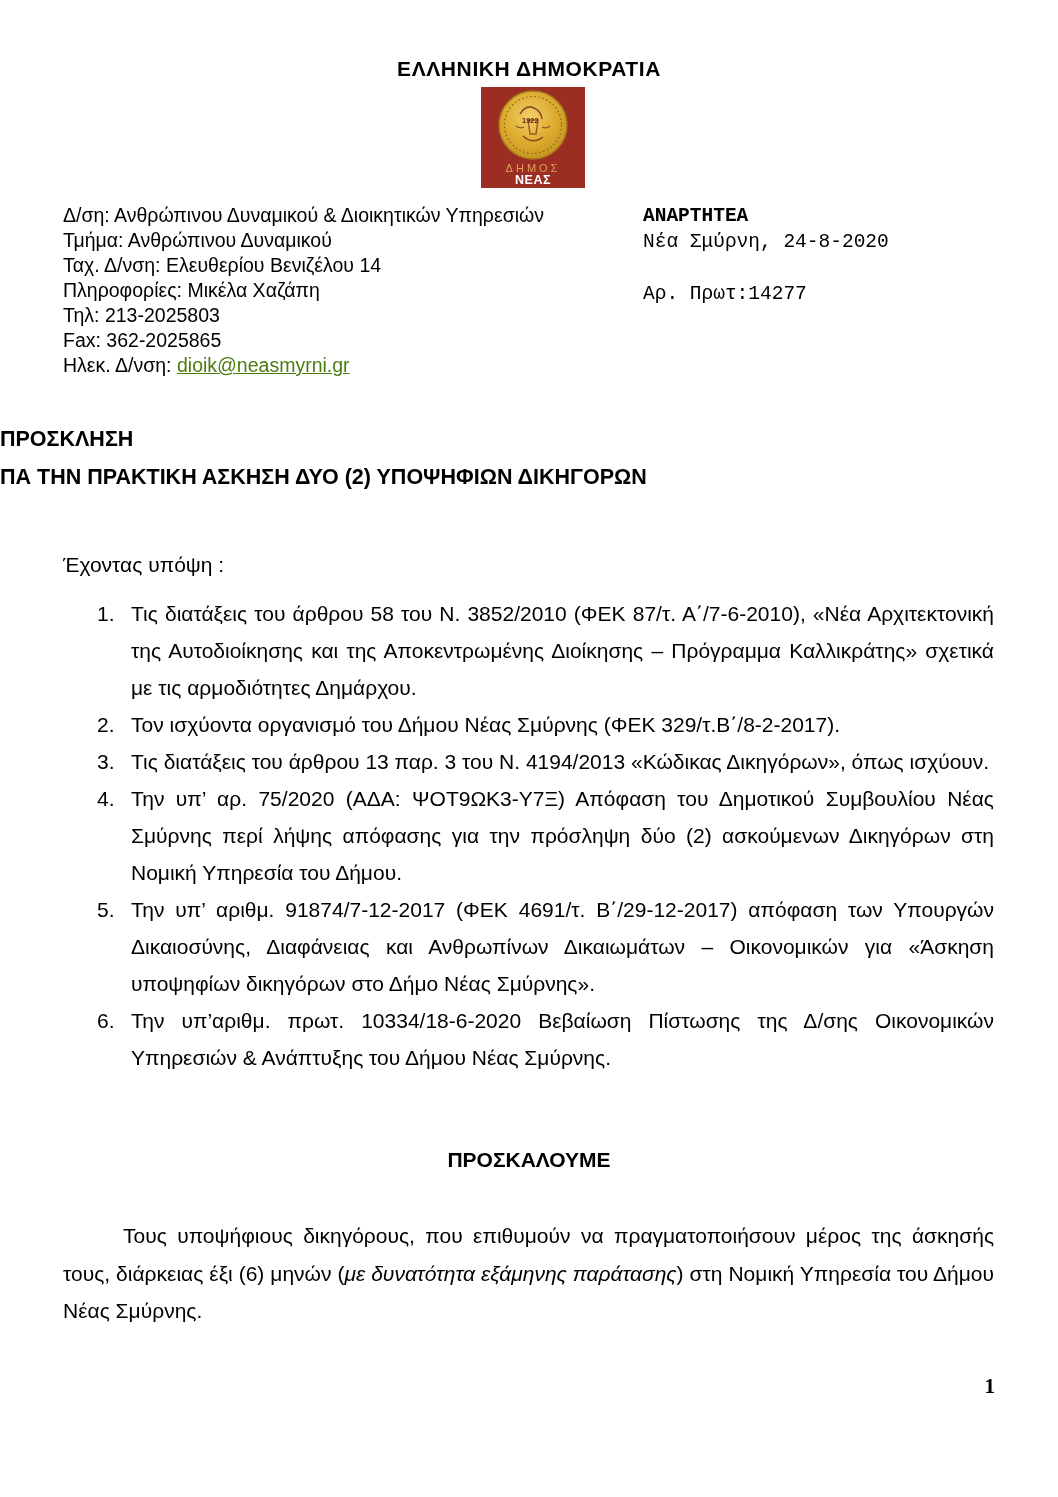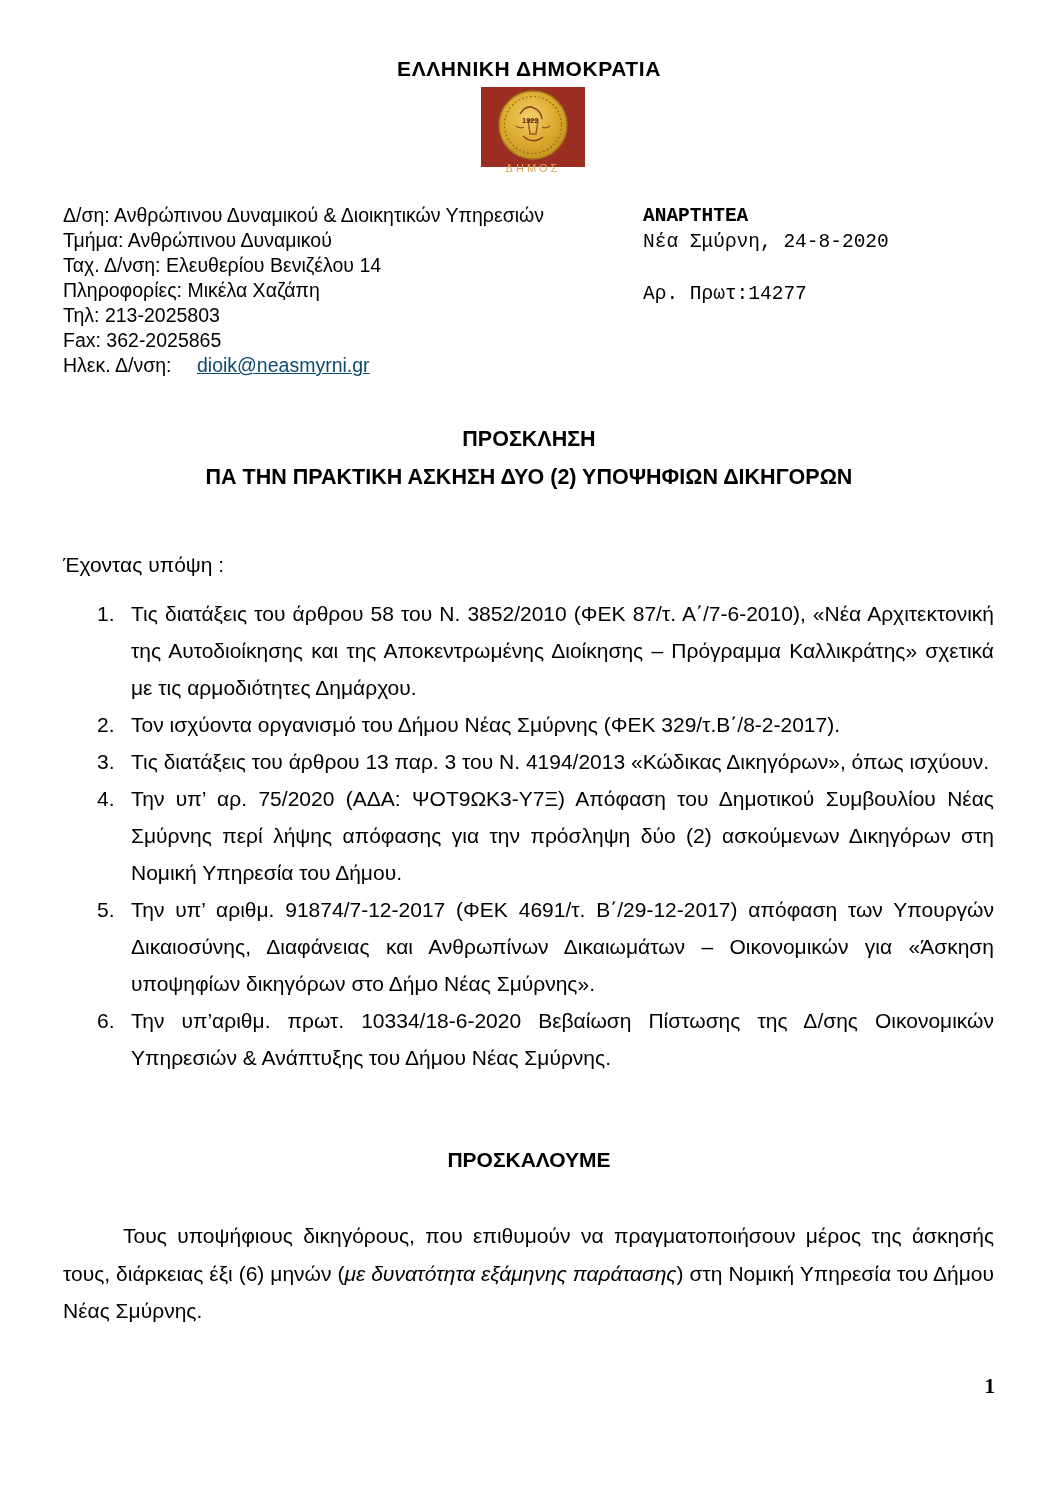--- a/index.html
+++ b/index.html
@@ -9,50 +9,50 @@
     font-family:"Liberation Sans", sans-serif; color:#000;
   }
 
   .header-title {
     position:absolute; top:57px; left:0; width:100%;
     text-align:center; font-weight:bold; font-size:21px; letter-spacing:0.6px;
   }
 
   
   .logo {
-    position:absolute; left:481px; top:87px; width:104px; height:80px;
+    position:absolute; left:481px; top:87px; width:104px; height:101px;
     background:#9b2d23;
   }
   .logo svg { position:absolute; left:17px; top:3px; }
   .logo-caption-1 {
     position:absolute; top:75px; left:0; width:100%;
     text-align:center; color:#dca256; font-size:11px; letter-spacing:3px;
   }
   .logo-caption-2 {
     position:absolute; top:86px; left:0; width:100%;
     text-align:center; color:#ffffff; font-size:12.5px; font-weight:bold; letter-spacing:0.5px;
   }
 
   
   .contact {
     position:absolute; left:63px; top:203px;
     font-size:19.5px; line-height:25px;
   }
-  .email-link { color:#0c4a6e; text-decoration:underline; cursor:pointer;margin-left:20px; }
+  .email-link { color:#4d7c0f; text-decoration:underline; cursor:pointer; }
   .meta {
     position:absolute; left:643px; top:203px;
     font-size:19.5px; line-height:26px;font-family:Liberation Mono, monospace;
   }
   .meta .tag { font-weight:bold; }
   .meta .spacer { height:26px; }
 
   
   .doc-title {
     position:absolute; top:421px; left:0; width:100%;
-    text-align:center; font-weight:bold; font-size:21.5px; line-height:37.5px;
+    font-weight:bold; font-size:21.5px; line-height:37.5px;
   }
 
   .intro {
     position:absolute; top:553px; left:63px; font-size:21px;
   }
 
   
   .legal-list {
     position:absolute; top:595px; left:63px; width:931px;
     list-style:none;
@@ -95,21 +95,21 @@
     </defs>
     <circle cx="35" cy="35" r="34" fill="url(#coinG)" stroke="#a4761a" stroke-width="1.5"></circle>
     <circle cx="35" cy="35" r="28.5" fill="none" stroke="#8a5f14" stroke-width="1.2" stroke-dasharray="1.5 2.6"></circle>
     <path d="M22 24 q6 -10 14 -6 q7 3 8 11" fill="none" stroke="#7b2b1c" stroke-width="1.6" opacity="0.8"></path>
     <path d="M25 46 q10 9 20 1" fill="none" stroke="#7b2b1c" stroke-width="1.6" opacity="0.8"></path>
     <path d="M30 30 l10 0 l-2 14 l-6 0 z" fill="none" stroke="#7b2b1c" stroke-width="1.4" opacity="0.7"></path>
     <path d="M18 36 q4 3 8 1 M44 37 q4 2 8 -1" fill="none" stroke="#7b2b1c" stroke-width="1.3" opacity="0.7"></path>
     <text x="24" y="33" font-size="7.5" font-weight="bold" fill="#6b1f12">1922</text>
   </svg>
   <div class="logo-caption-1">ΔΗΜΟΣ</div>
-  <div class="logo-caption-2">ΝΕΑΣ ΣΜΥΡΝΗΣ</div>
+  <div class="logo-caption-2">ΝΕΑΣ ΕΛΛΗΝΙΚΗ</div>
 </div>
 
 <div class="contact">
   <div>Δ/ση: Ανθρώπινου Δυναμικού &amp; Διοικητικών Υπηρεσιών</div>
   <div>Τμήμα: Ανθρώπινου Δυναμικού</div>
   <div>Ταχ. Δ/νση: Ελευθερίου Βενιζέλου 14</div>
   <div>Πληροφορίες: Μικέλα Χαζάπη</div>
   <div>Τηλ: 213-2025803</div>
   <div>Fax: 362-2025865</div>
   <div><span>Ηλεκ. Δ/νση: </span><a class="email-link">dioik@neasmyrni.gr</a></div>

